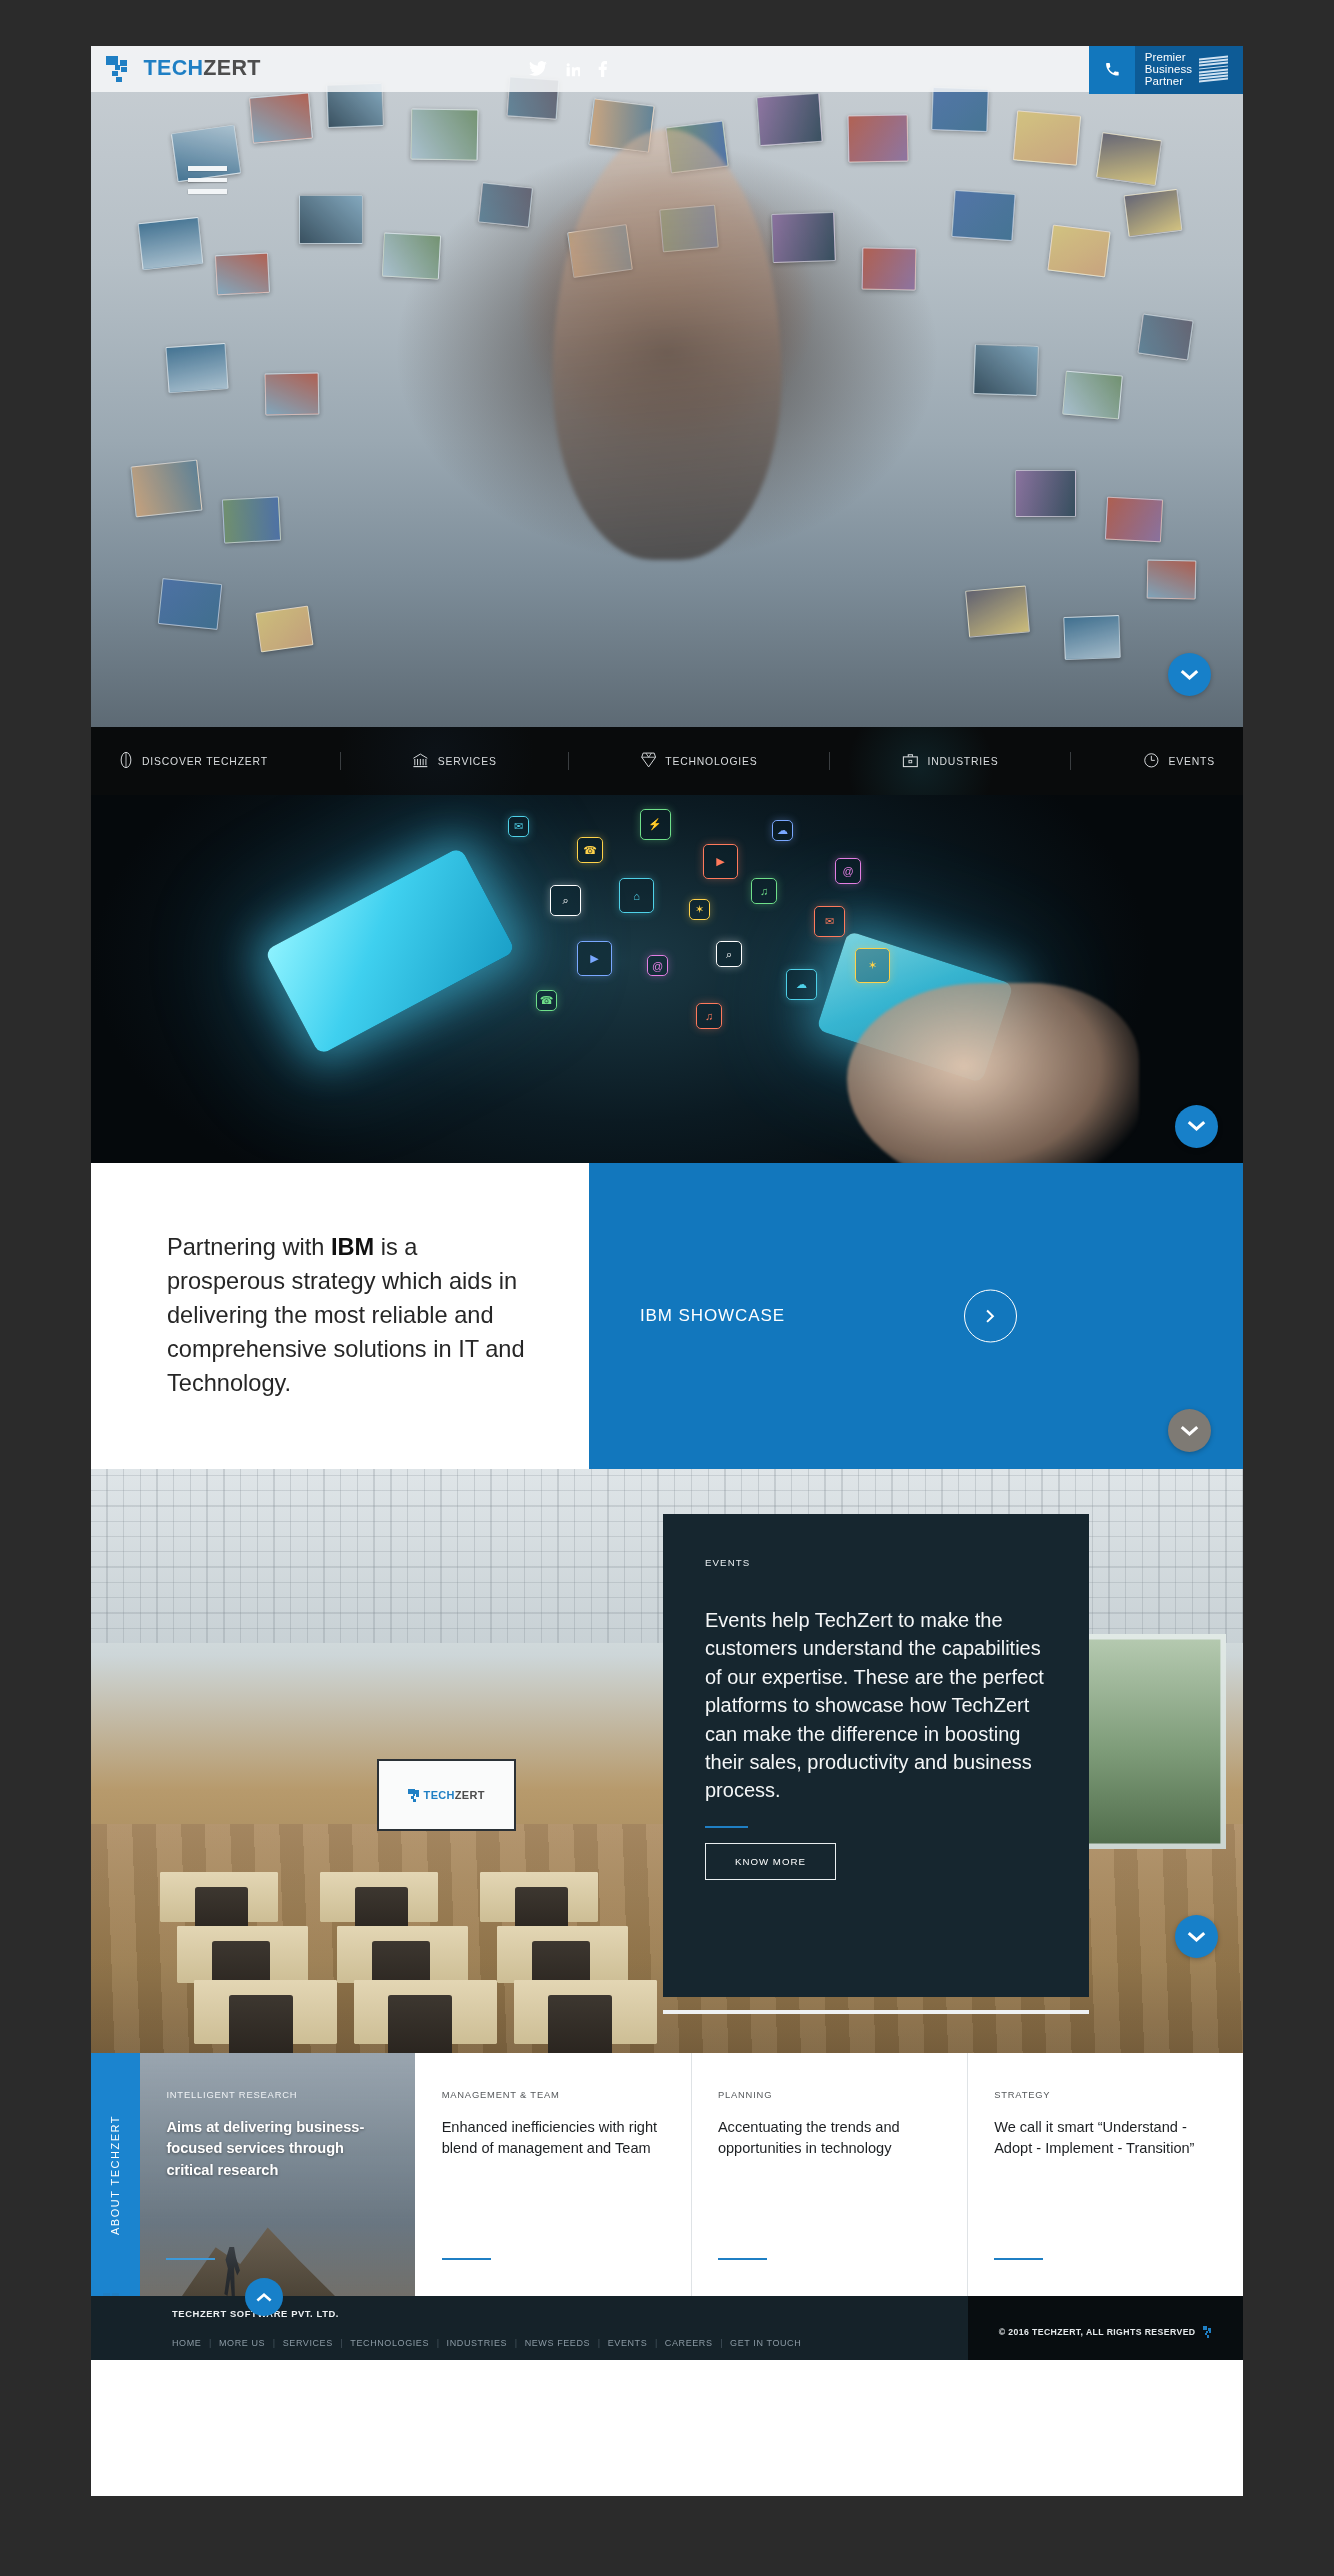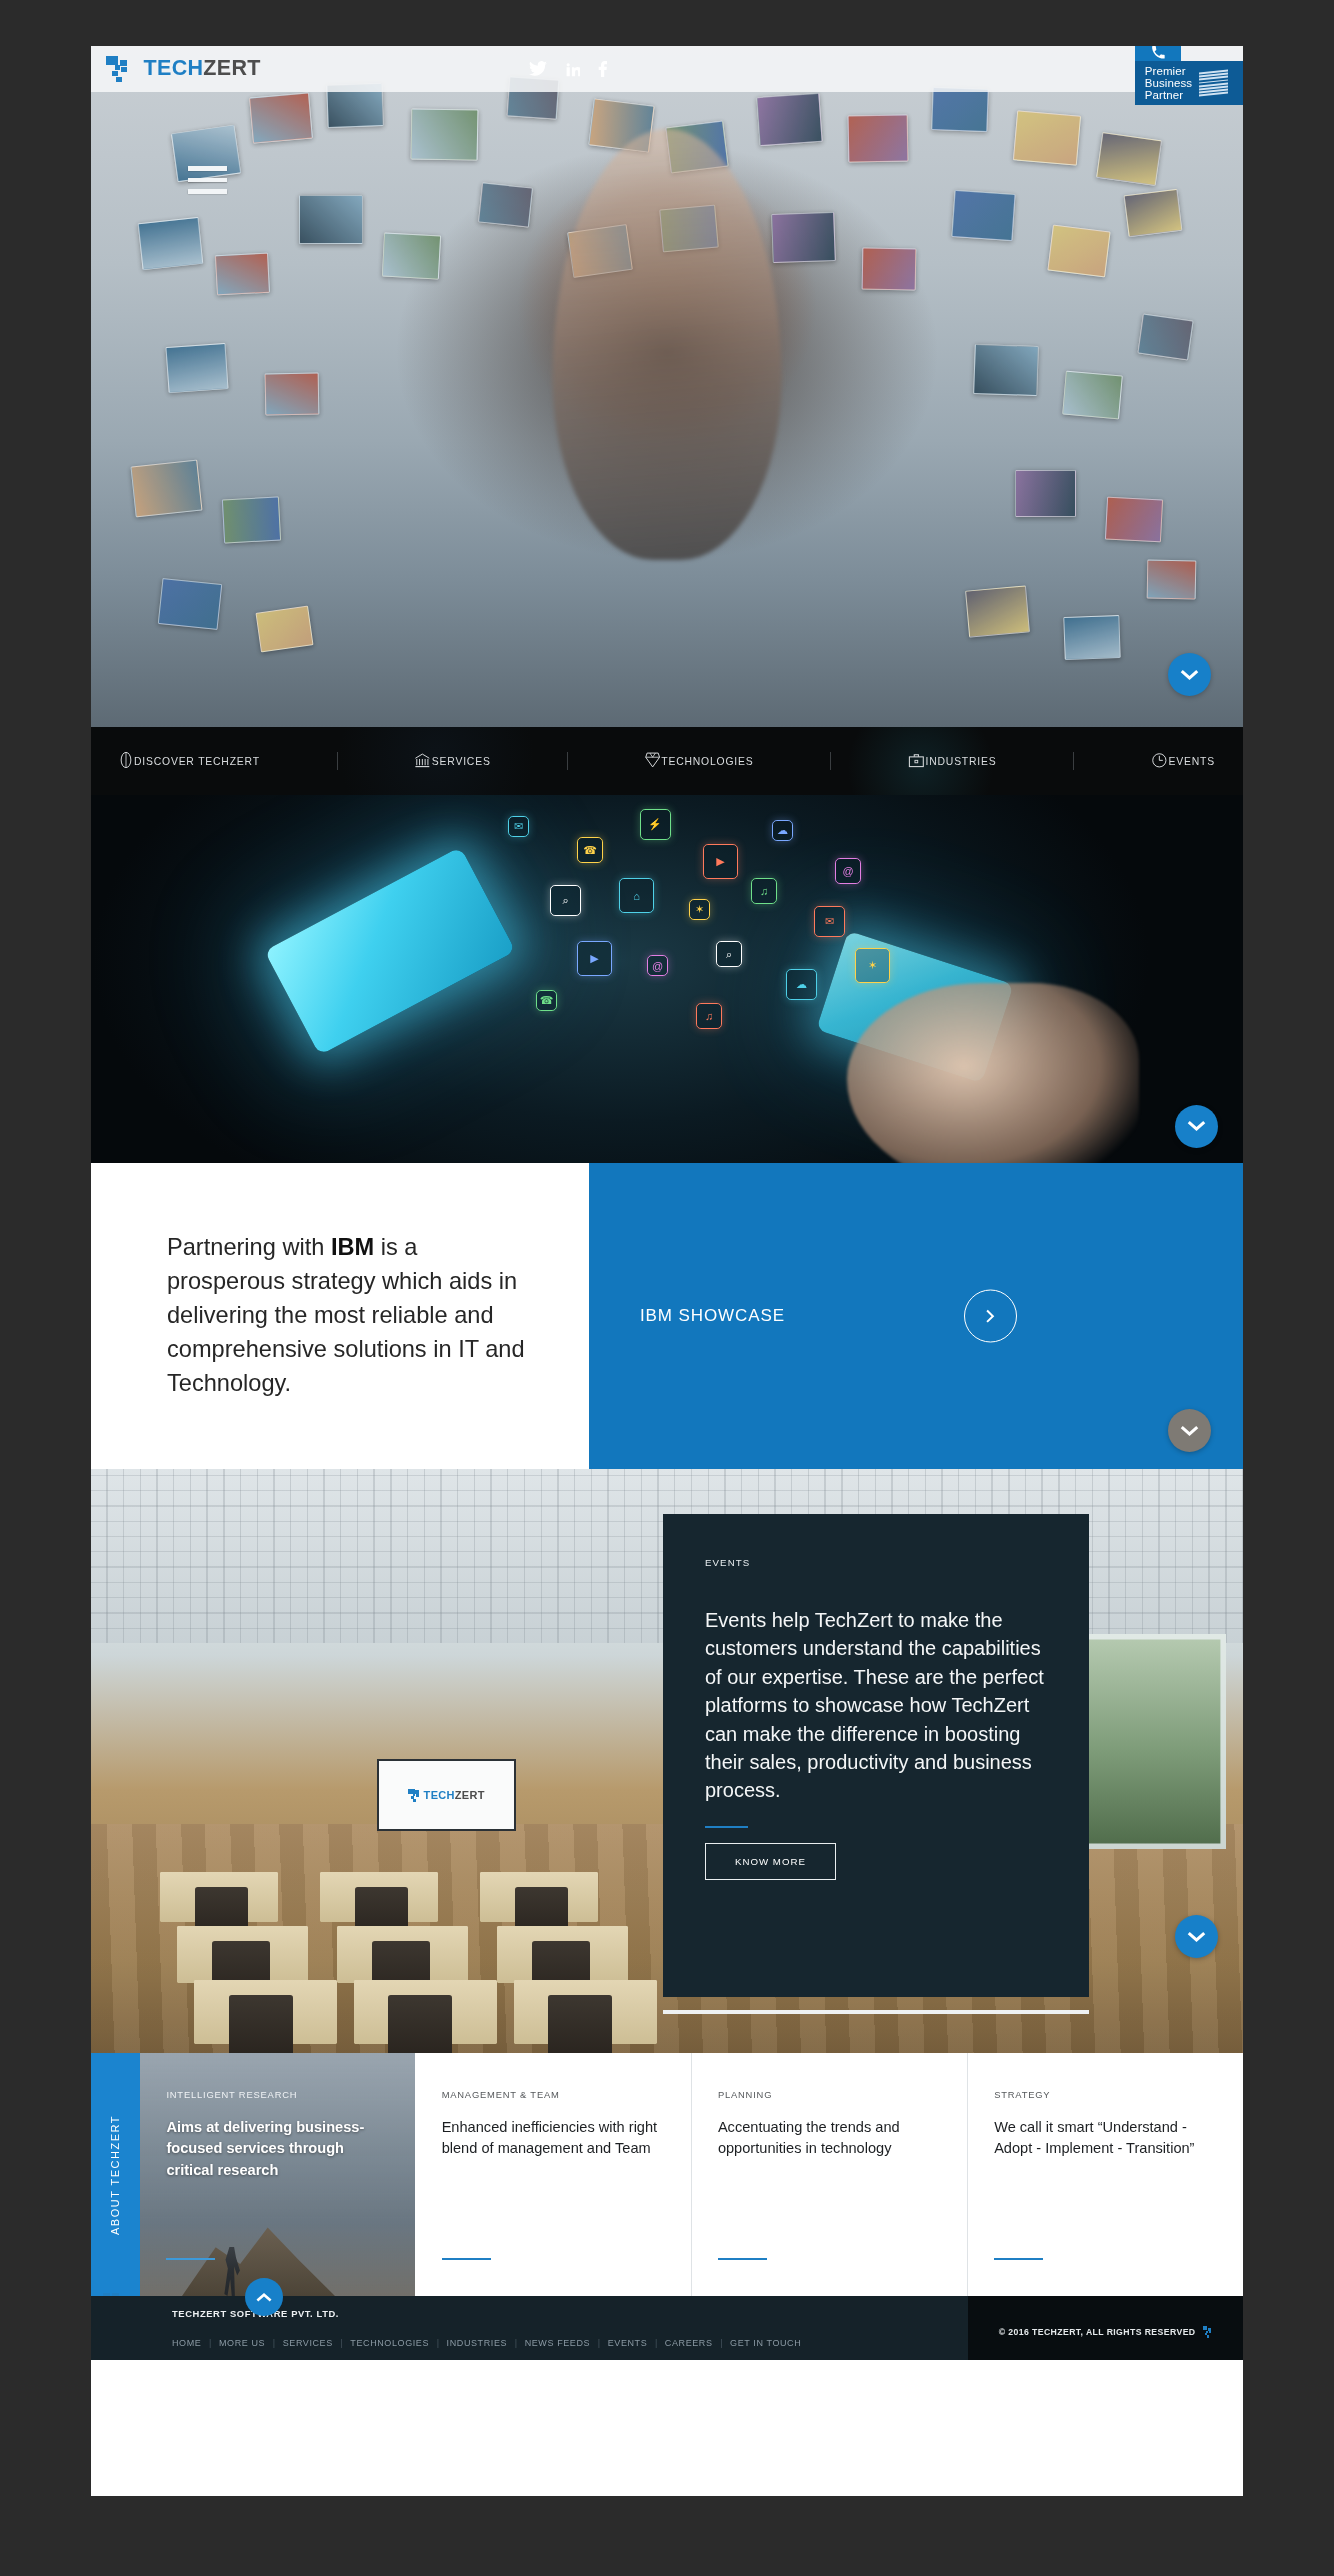--- a/index.html
+++ b/index.html
@@ -55,21 +55,21 @@
   .logo-wrap { display: flex; align-items: center; margin-left: 15.3px; gap: 6.3px; }
   .logo-mark { position: relative; width: 31px; height: 31px; flex: 0 0 31px; }
   .logo-mark i { position: absolute; background: #1f7fc4; display: block; }
   .logo-text { font-size: 21.5px; font-weight: bold; letter-spacing: 0.3px; line-height: 1; }
   .logo-text .t1 { color: #1f7fc4; }
   .logo-text .t2 { color: #4d4d4d; }
 
   .social { display: flex; align-items: center; gap: 18px; margin-left: 268px; }
   .social svg { display: block; }
   .partner {
-    margin-left: auto; height: 50px; display: flex; align-items: stretch; flex-direction: column;
+    margin-left: auto; height: 50px; display: flex; align-items: stretch;
   }
   .phone-box {
     width: 46px; background: #1277bd; display: flex; align-items: center; justify-content: center;
   }
   .partner-box {
     background: #0d5b96; padding: 4.2px 7px 4.2px 9.7px;
     display: flex; align-items: center; gap: 7px; min-width: 108px;
   }
   .partner-txt { color: #fff; font-size: 11.5px; line-height: 1.05; font-weight: 300; letter-spacing: 0.1px; }
   .ibm-logo { display: flex; flex-direction: column; gap: 1.4px; transform: skewY(-6deg); }
@@ -107,21 +107,21 @@
     overflow: hidden;
   }
   .navstrip::before {
     content: ""; position: absolute; inset: 0;
     background:
       radial-gradient(circle 104px at 72% 60%, rgba(40,130,150,0.18), rgba(0,0,0,0) 70%),
       radial-gradient(circle 139px at 30% 40%, rgba(30,60,90,0.15), rgba(0,0,0,0) 70%);
   }
   .nav-item {
     position: relative; z-index: 2;
-    display: flex; align-items: center; gap: 1px;
+    display: flex; align-items: center; gap: 9px;
     color: #dadddf; font-size: 10.4px; letter-spacing: 0.8px;
     cursor: pointer; white-space: nowrap;
   }
   .nav-sep { position: relative; z-index: 2; width: 0.7px; height: 18px; background: #3a3e41; }
   .nav-inner { display: flex; align-items: center; width: 100%; padding: 0 28px; justify-content: space-between; }
 
   
   .appband {
     position: relative; width: 1152px; height: 368px; overflow: hidden;
     background: radial-gradient(ellipse 528px 292px at 46% 45%, #1b3a46 0%, #0b1a22 55%, #05090c 100%);

